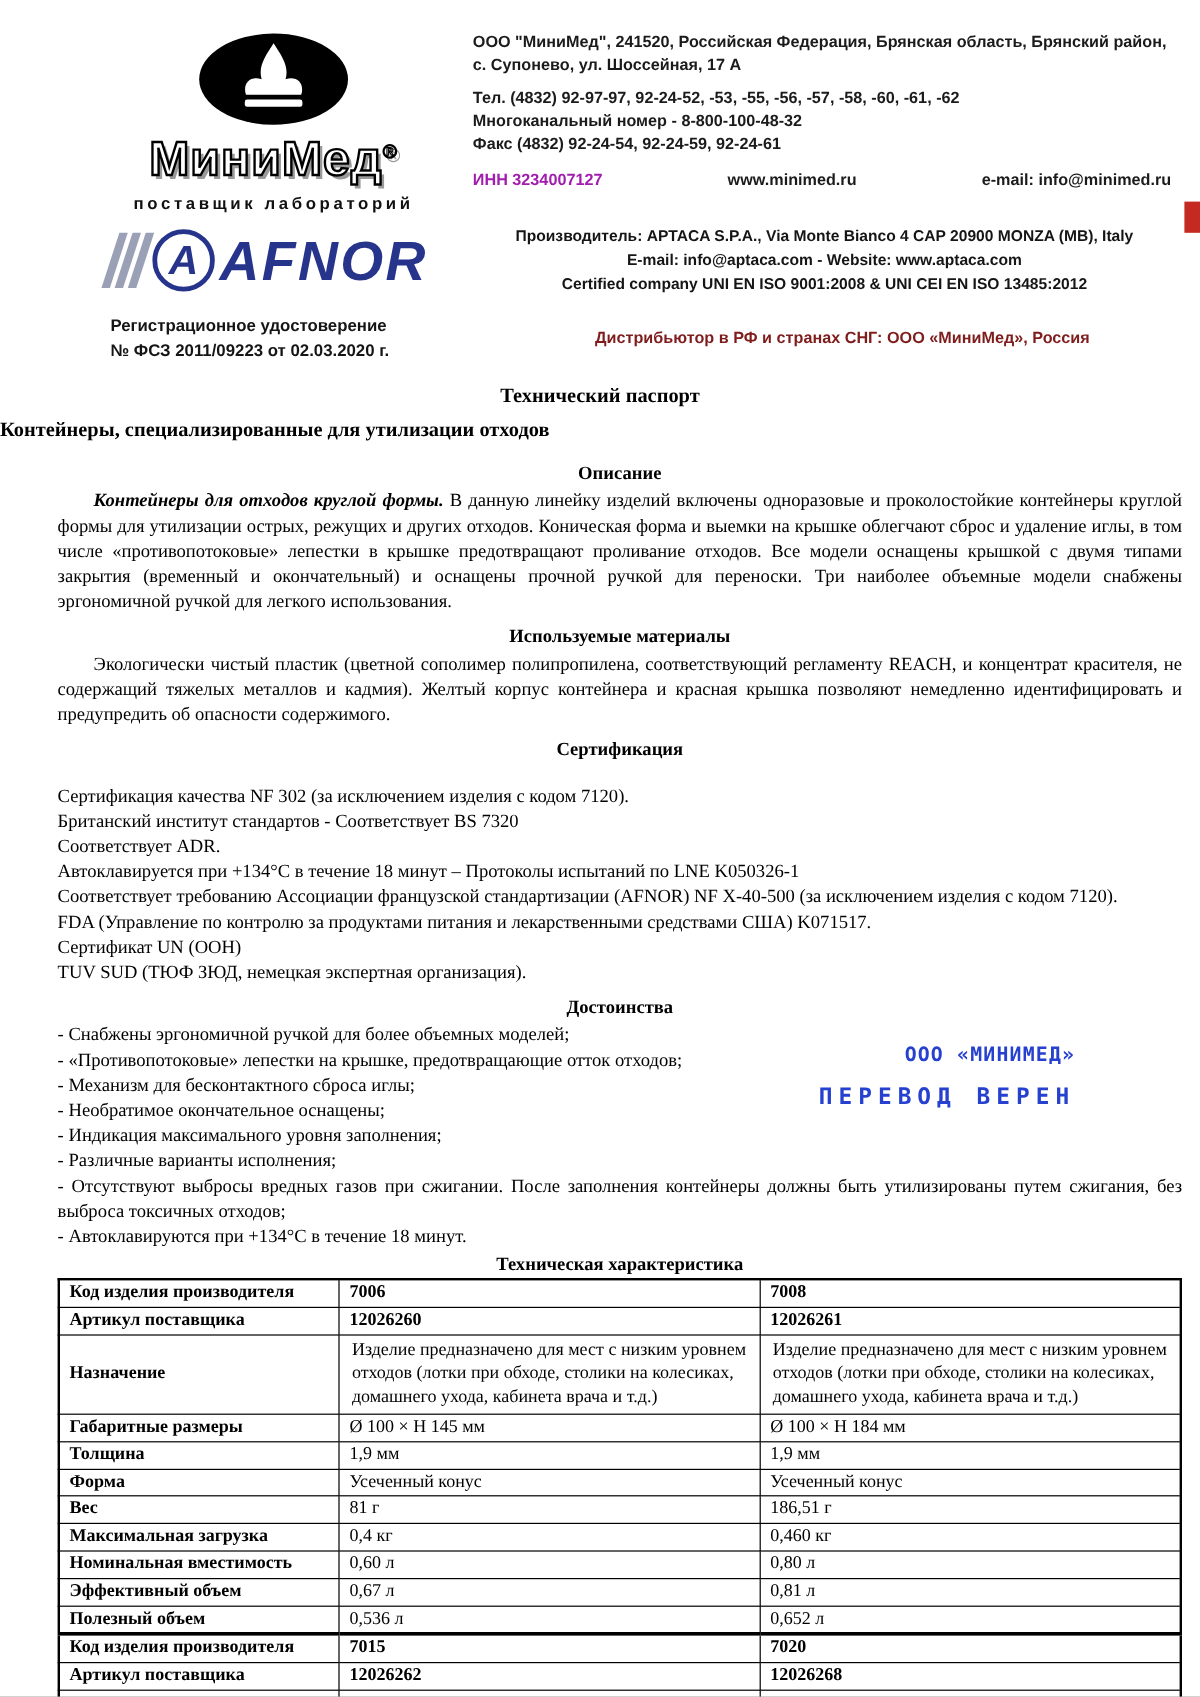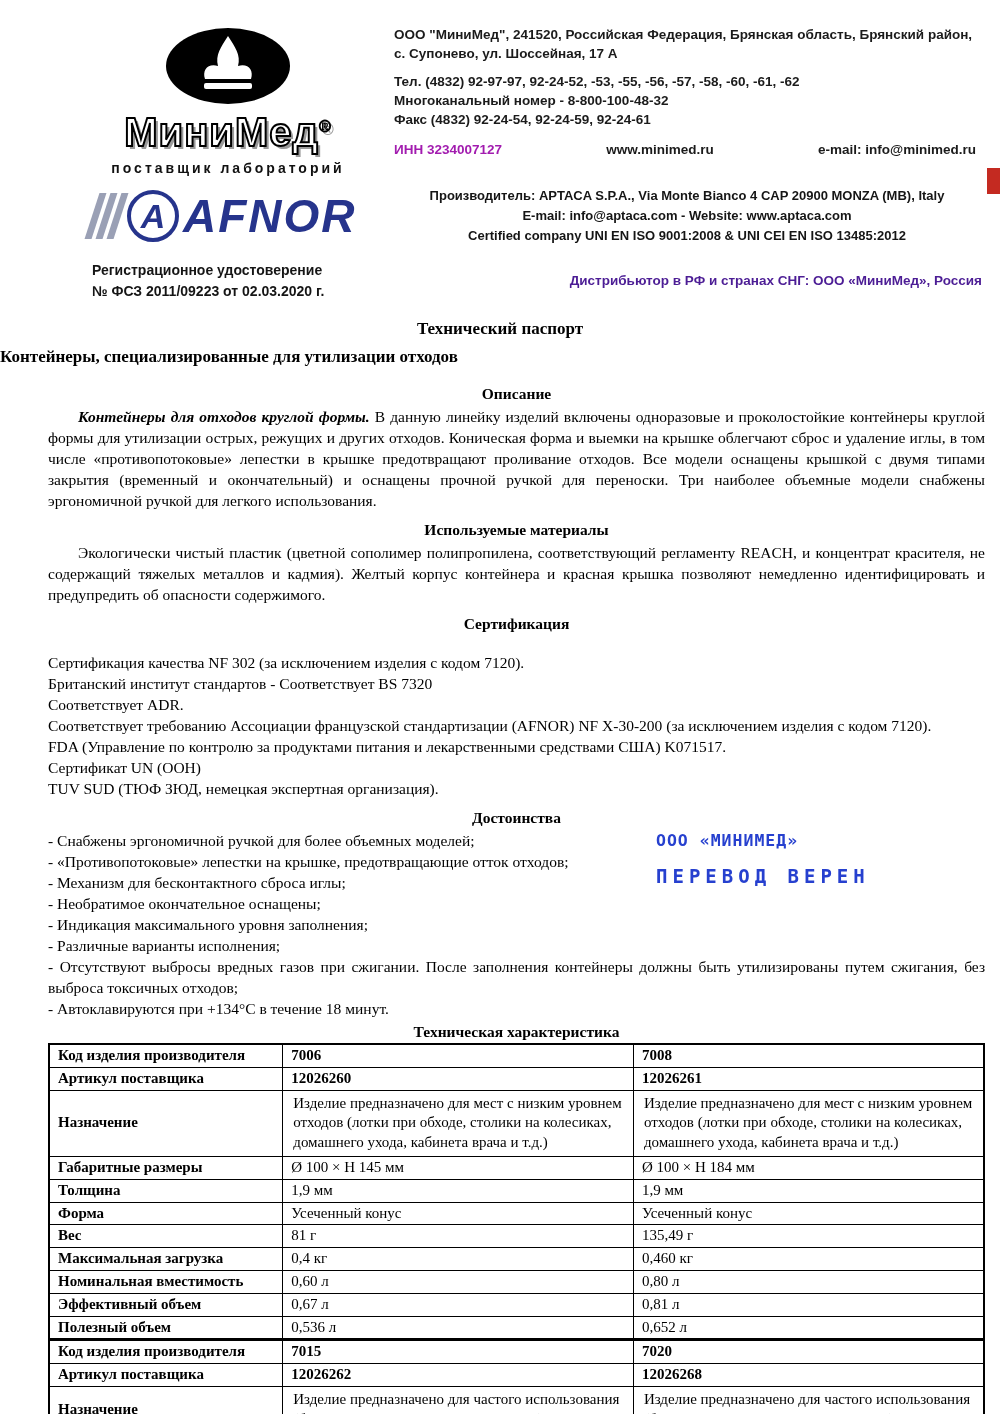--- a/index.html
+++ b/index.html
@@ -47,37 +47,37 @@
     font-family:"Liberation Sans", sans-serif; font-weight:bold; font-style:italic;
     font-size:46px; letter-spacing:2px; color:#26348c; line-height:1;
   }
   .aptaca-info {
     flex:1; text-align:center; font-family:"Liberation Sans", sans-serif;
     font-weight:bold; font-size:13px; line-height:1.55; color:#151515;
   }
 
   .reg-row { display:flex; padding:14px 18px 0 92px; }
   .reg-block { width:330px; flex:none; font-family:"Liberation Sans", sans-serif; font-weight:bold; font-size:14px; line-height:1.45; color:#151515; }
-  .distributor { flex:1; text-align:right; align-self:center; font-family:"Liberation Sans", sans-serif; font-weight:bold; font-size:13.5px; color:#4c1d95; }
+  .distributor { flex:1; text-align:center; align-self:center; font-family:"Liberation Sans", sans-serif; font-weight:bold; font-size:13.5px; color:#7f1d1d; }
   .red-mark { position:absolute; right:0; top:168px; width:13px; height:26px; background:#c42a21; }
 
   
   .content { margin:16px 15px 0 48px; font-size:15.5px; line-height:21px; }
   .title-main { text-align:center; font-weight:bold; font-size:17px; margin-top:18px; }
   .title-sub  { text-align:left; font-weight:bold; font-size:17px; margin-top:8px; }
   .sec-head { text-align:center; font-weight:bold; font-size:15.5px; margin-top:8px; }
   .para { text-align:justify; text-indent:30px; margin-top:2px; }
   .lead { font-weight:bold; font-style:italic; }
   .cert-list { margin-top:18px; }
   .cert-list div { text-align:justify; }
 
   .advantages { position:relative; margin-top:2px; }
   .advantages .item { text-align:justify; }
   .stamp {
-    position:absolute; left:608px; top:0; width:240px; text-align:left;
+    position:absolute; left:608px; top:16px; width:240px; text-align:right;
     font-family:"DejaVu Sans Mono", monospace; font-weight:bold; color:#2640cf;
   }
   .stamp .l1 { font-size:16.5px; letter-spacing:1px; }
   .stamp .l2 { font-size:19px; letter-spacing:5px; margin-top:15px; }
 
   
   .tbl-head { text-align:center; font-weight:bold; font-size:15.5px; margin:4px 15px 2px 48px; }
   table.spec { width:937px; margin-left:48px; border-collapse:collapse; border:2px solid #000; font-size:15px; }
   table.spec td { border:1px solid #000; padding:1px 8px; vertical-align:middle; line-height:1.32; }
   table.spec td.lbl { font-weight:bold; text-align:left; width:25%; }
@@ -151,21 +151,22 @@
     <p class="para"><span class="lead">Контейнеры для отходов круглой формы.</span><span> В данную линейку изделий включены одноразовые и проколостойкие контейнеры круглой формы для утилизации острых, режущих и других отходов. Коническая форма и выемки на крышке облегчают сброс и удаление иглы, в том числе «противопотоковые» лепестки в крышке предотвращают проливание отходов. Все модели оснащены крышкой с двумя типами закрытия (временный и окончательный) и оснащены прочной ручкой для переноски. Три наиболее объемные модели снабжены эргономичной ручкой для легкого использования.</span></p>
 
     <div class="sec-head">Используемые материалы</div>
     <p class="para">Экологически чистый пластик (цветной сополимер полипропилена, соответствующий регламенту REACH, и концентрат красителя, не содержащий тяжелых металлов и кадмия). Желтый корпус контейнера и красная крышка позволяют немедленно идентифицировать и предупредить об опасности содержимого.</p>
 
     <div class="sec-head">Сертификация</div>
     <div class="cert-list">
       <div>Сертификация качества NF 302 (за исключением изделия с кодом 7120).</div>
       <div>Британский институт стандартов - Соответствует BS 7320</div>
       <div>Соответствует ADR.</div>
-      <div>Соответствует требованию Ассоциации французской стандартизации (AFNOR) NF X-30-200 (за исключением изделия с кодом 7120).</div>
+      <div>Автоклавируется при +134°С в течение 18 минут – Протоколы испытаний по LNE K050326-1</div>
+      <div>Соответствует требованию Ассоциации французской стандартизации (AFNOR) NF X-40-500 (за исключением изделия с кодом 7120).</div>
       <div>FDA (Управление по контролю за продуктами питания и лекарственными средствами США) K071517.</div>
       <div>Сертификат UN (ООН)</div>
       <div>TUV SUD (ТЮФ ЗЮД, немецкая экспертная организация).</div>
     </div>
 
     <div class="sec-head">Достоинства</div>
     <div class="advantages">
       <div class="stamp">
         <div class="l1">ООО «МИНИМЕД»</div>
         <div class="l2">ПЕРЕВОД ВЕРЕН</div>
@@ -210,21 +211,21 @@
         <td class="val">1,9 мм</td>
       </tr>
       <tr>
         <td class="lbl">Форма</td>
         <td class="val">Усеченный конус</td>
         <td class="val">Усеченный конус</td>
       </tr>
       <tr>
         <td class="lbl">Вес</td>
         <td class="val">81 г</td>
-        <td class="val">135,49 г</td>
+        <td class="val">186,51 г</td>
       </tr>
       <tr>
         <td class="lbl">Максимальная загрузка</td>
         <td class="val">0,4 кг</td>
         <td class="val">0,460 кг</td>
       </tr>
       <tr>
         <td class="lbl">Номинальная вместимость</td>
         <td class="val">0,60 л</td>
         <td class="val">0,80 л</td>

